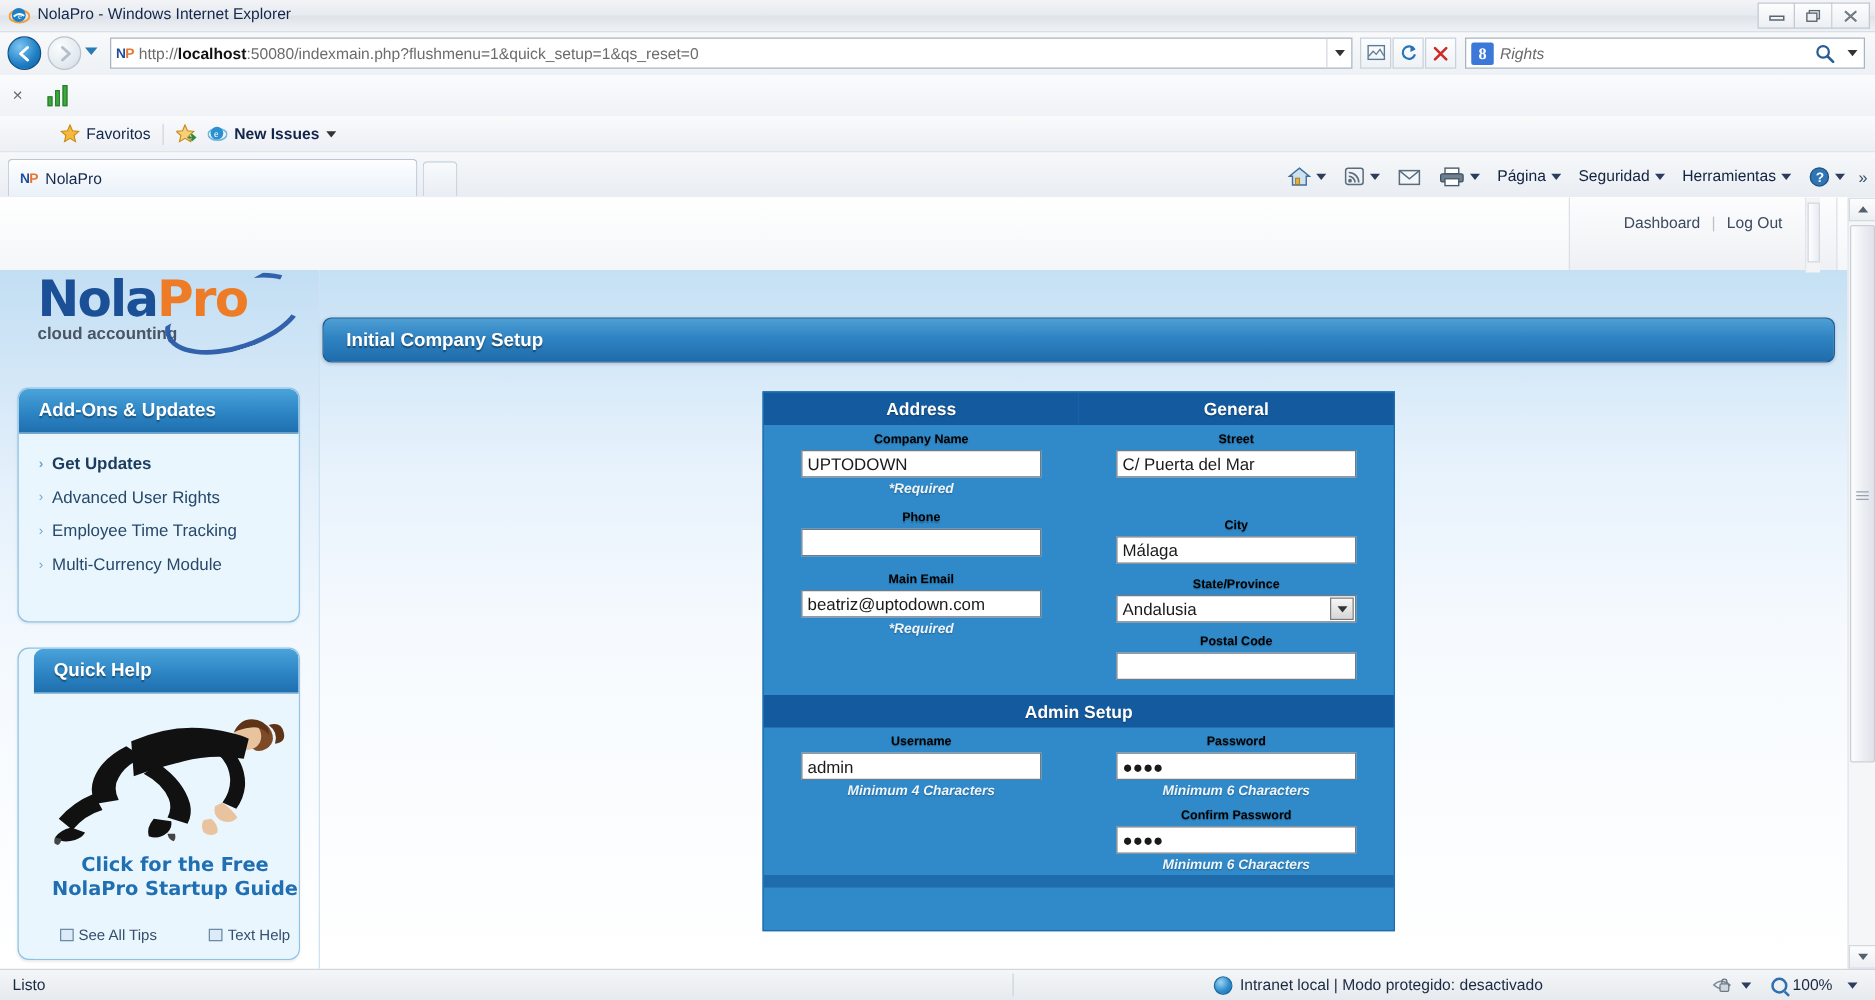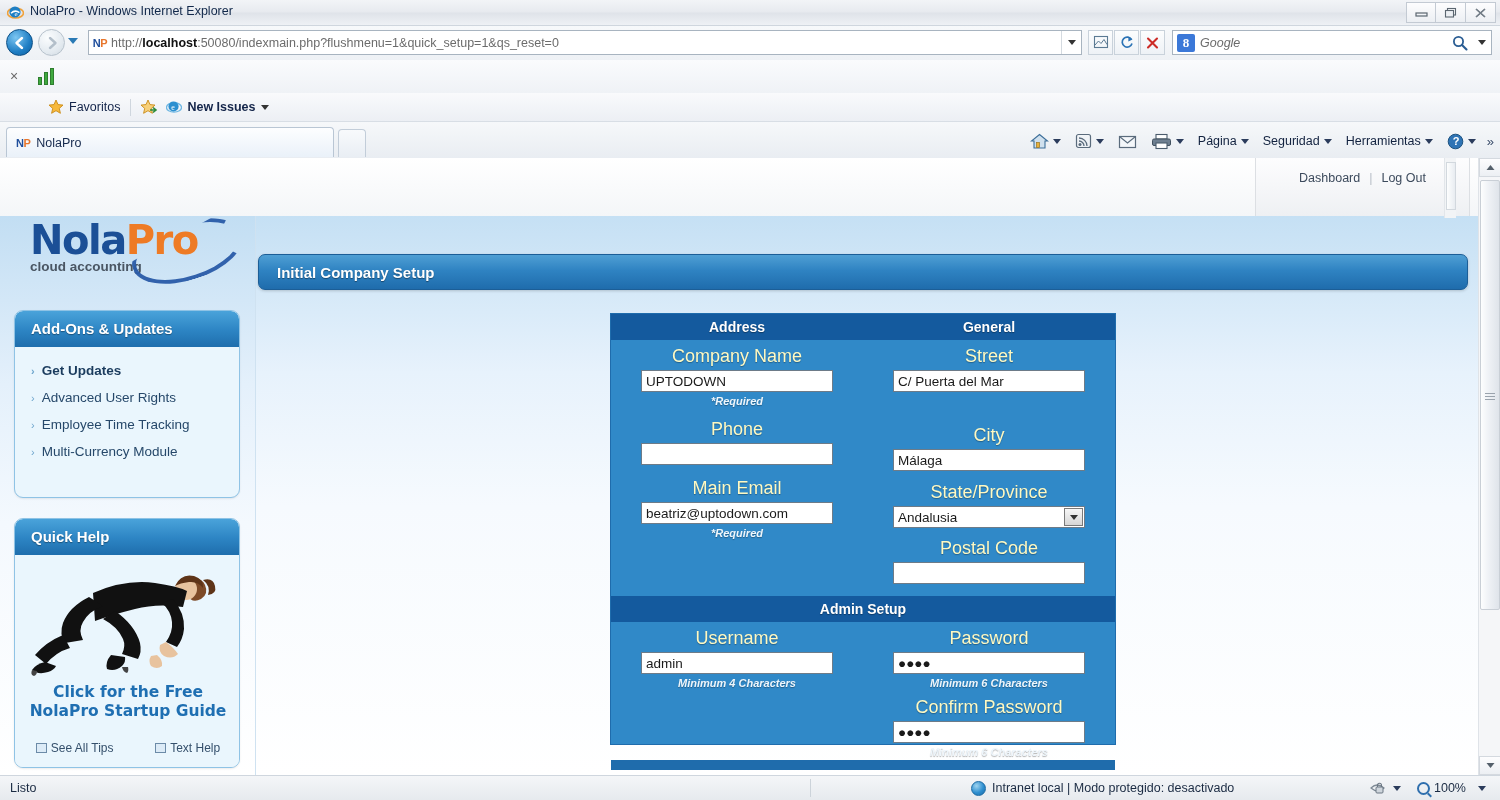--- a/index.html
+++ b/index.html
@@ -215,21 +215,21 @@
   }
   .panel-body { padding: 10px 0 12px 0; }
   .menu-item {
     display: flex; align-items: center; gap: 7px; padding: 6px 0 6px 16px;
     font-size: 13.5px; color: #26486a;
   }
   .menu-item.bold { font-weight: bold; color: #1b3c5e;}
   .m-arrow { color: #6fa6cd; font-size: 11px; }
 
   #panel-addons { left: 14px; top: 152px; width: 226px; height: 188px; }
-  #panel-quickhelp { left: 14px; top: 360px; width: 226px; height: 250px; }
+  #panel-quickhelp { left: 14px; top: 360px; width: 226px; height: 250px; padding-left: 12px; }
 
   .qh-body { position: relative; height: 268px; background: #eaf6fd; }
   .qh-figure { position: absolute; left: 8px; top: 4px; width: 210px; height: 118px; }
   .qh-cta {
     position: absolute; left: 0; top: 128px; width: 226px; text-align: center;
     color: #1f6fb2; font-weight: bold; font-size: 15.5px; line-height: 1.25;
     font-family: "DejaVu Sans", sans-serif;
   }
   .qh-links {
     position: absolute; left: 0; top: 186px; width: 226px;
@@ -260,21 +260,21 @@
   }
   .sec-head {
     background: #145a9e; color: #ffffff; font-weight: bold; font-size: 14px;
     height: 26px; display: flex; align-items: center; justify-content: center;
     text-shadow: 0 1px 1px rgba(0,0,0,.35);
   }
   .two-col { display: flex; }
   .col { width: 253px; padding: 6px 0 0 0; }
   .fld { text-align: center; margin-bottom: 2px; }
   .fld-label {
-    color: #fef9c3; font-weight: normal; font-size: 18px;
+    color: #000000; font-weight: bold; font-size: 10px;
     text-shadow: 0 1px 1px rgba(0,0,0,.3); margin-bottom: 3px;
   }
   .fld input {
     width: 192px; height: 22px; border: 1px solid #6d7b88; background: #ffffff;
     font-family: "Liberation Sans", sans-serif; font-size: 13.5px; color: #1a1a1a;
     padding: 0 4px; outline: none;
   }
   .fld .hint {
     color: #eef6fc; font-size: 11px; font-style: italic; font-weight: bold;
     text-shadow: 0 1px 1px rgba(0,0,0,.3); margin-top: 3px;
@@ -425,21 +425,21 @@
       </svg>
     </div>
     <div class="nav-iconbtn boxed" style="left:1140px;">
       <svg width="15" height="14" viewBox="0 0 15 14">
         <path d="M3 2.5 L12 11.5 M12 2.5 L3 11.5" stroke="#cc2b26" stroke-width="2.1" stroke-linecap="round"></path>
       </svg>
     </div>
 
     <div class="search-wrap">
       <span class="search-logo">8</span>
-      <span class="search-text">Google</span>
+      <span class="search-text">Rights</span>
       <span class="search-go">
         <svg width="16" height="16" viewBox="0 0 16 16">
           <circle cx="6.5" cy="6.5" r="4.6" fill="none" stroke="#2a5d93" stroke-width="1.8"></circle>
           <path d="M10 10 L14.5 14.5" stroke="#2a5d93" stroke-width="2.1" stroke-linecap="round"></path>
         </svg>
       </span>
       <span class="search-caret">
           <i class="tri-down"></i>
         </span>
     </div>

